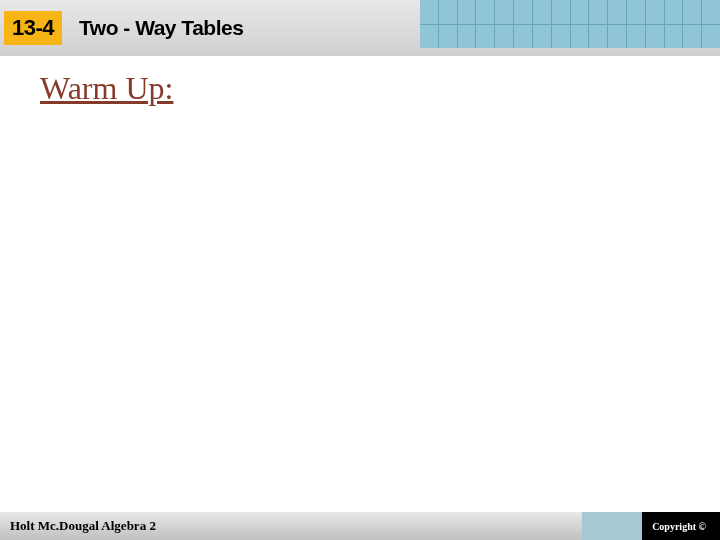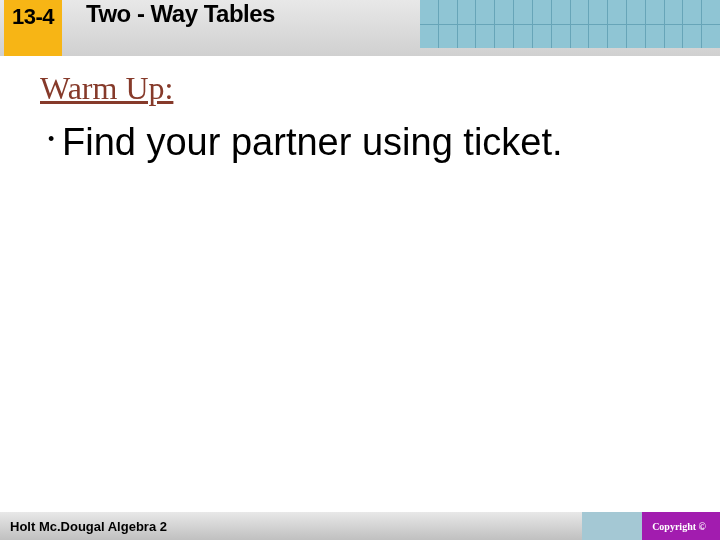--- a/index.html
+++ b/index.html
@@ -10,20 +10,21 @@
     font-family: Arial, Helvetica, sans-serif;
     position: relative;
     overflow: hidden;
   }
   .header {
     width: 100%;
     height: 56px;
     position: relative;
     background: linear-gradient(to bottom, #e8e8e8 0%, #d0d0d0 100%);
     display: flex;
+    align-items: center;
   }
   .header-grid {
     position: absolute;
     right: 0;
     top: 0;
     width: 300px;
     height: 48px;
     display: grid;
     grid-template-columns: repeat(16, 1fr);
     grid-template-rows: repeat(2, 1fr);
@@ -39,37 +40,37 @@
     font-weight: 900;
     font-size: 22px;
     padding: 4px 8px;
     margin-left: 4px;
     font-family: Arial, sans-serif;
     letter-spacing: -0.5px;
     z-index: 2;
   }
   .lesson-title {
     font-weight: 900;
-    font-size: 24px;
+    font-size: 21px;
     color: #000;
-    margin-left: 24px;
+    margin-left: 17px;
     z-index: 2;
     font-family: Verdana, Arial, sans-serif;
     letter-spacing: -0.5px;
   }
   .content {
     padding: 10px 40px 0 40px;
   }
   .warmup {
     color: #863a2a;
     font-size: 32px;
     font-family: "Times New Roman", serif;
     text-decoration: underline;
     margin-top: 4px;
-    margin-bottom: 12px;
+    margin-bottom: 22px;
   }
   .bullets {
     list-style: none;
     padding-left: 8px;
   }
   .bullets li {
     font-size: 38px;
     font-family: Arial, Helvetica, sans-serif;
     color: #000;
     line-height: 1.22;
@@ -93,32 +94,32 @@
     justify-content: space-between;
     align-items: center;
   }
   .footer-left {
     background: linear-gradient(to bottom, #e8e8e8 0%, #c0c0c0 100%);
     height: 100%;
     flex: 1;
     display: flex;
     align-items: center;
     padding-left: 10px;
-    font-family: Liberation Sans, sans-serif;
+    font-family: Liberation Serif, serif;
     font-size: 13px;
     font-weight: 700;
     color: #000;
   }
   .footer-mid {
     width: 60px;
     height: 100%;
     background: #a4c8d4;
   }
   .footer-right {
-    background: #a21caf;
+    background: #000000;
     color: #fff;
     height: 100%;
     display: flex;
     align-items: center;
     padding: 0 10px;
     font-size: 10px;
     font-family: "Times New Roman", serif;
     white-space: nowrap;
   }
   .footer-right .copy {
@@ -164,21 +165,20 @@
       <div></div>
       <div></div>
   </div>
   <span class="lesson-badge">13-4</span>
   <span class="lesson-title">Two - Way Tables</span>
 </div>
 
 <div class="content">
   <div class="warmup">Warm Up:</div>
   <ul class="bullets">
-    <li>Find your partner using ticket.</li>
   </ul>
 </div>
 
 <div class="footer">
   <div class="footer-left">Holt Mc.Dougal Algebra 2</div>
   <div class="footer-mid"></div>
   <div class="footer-right">
     <span class="copy">Copyright ©</span>
   </div>
 </div>

